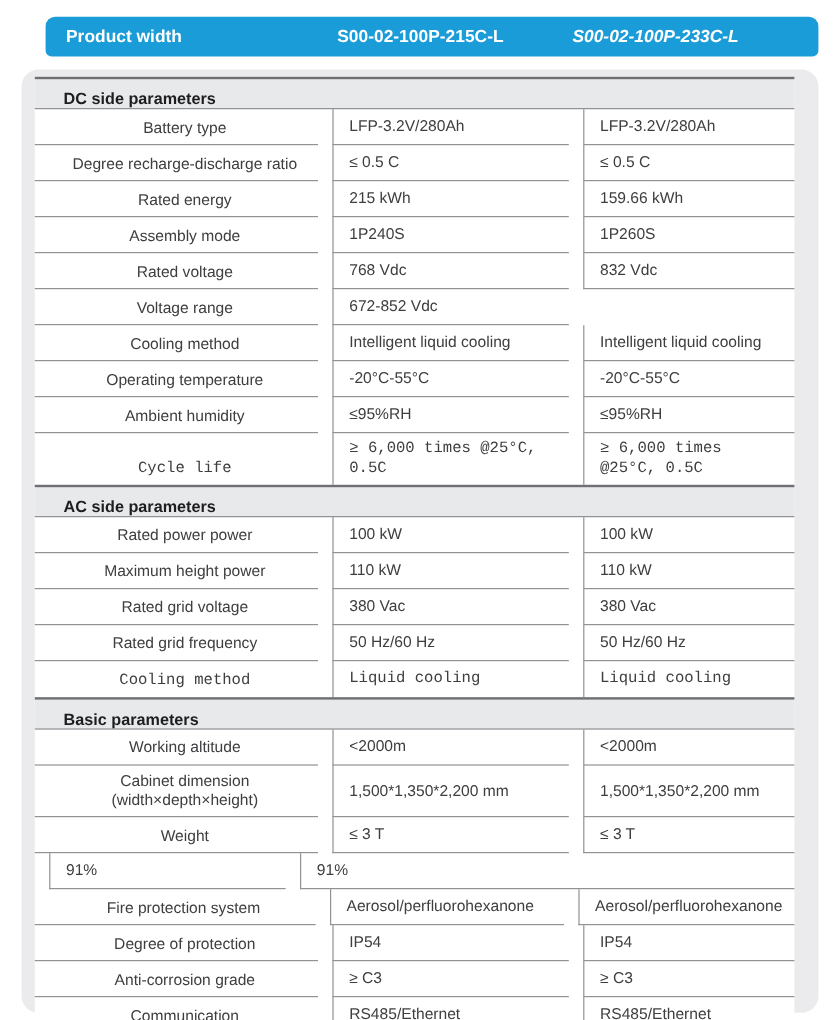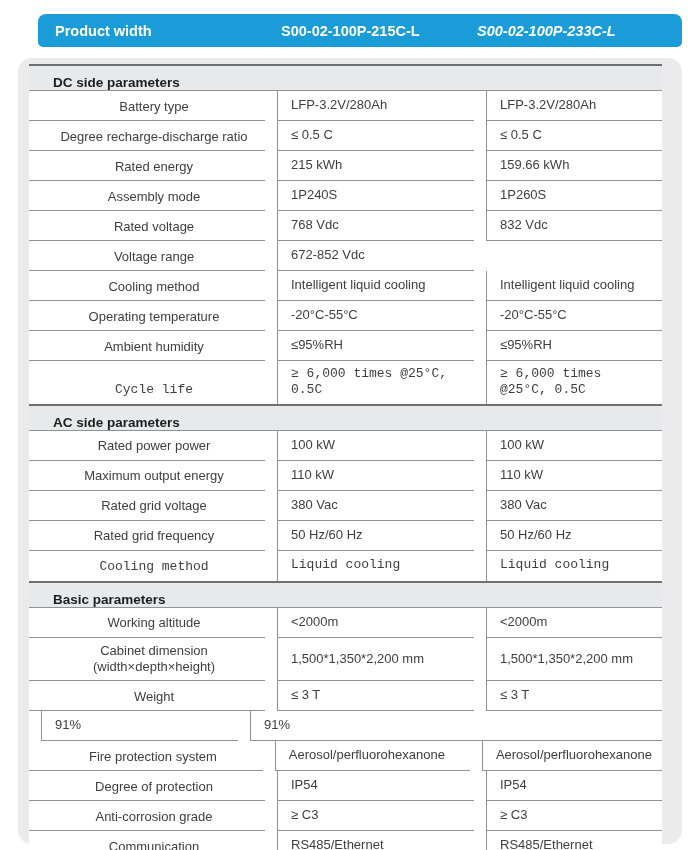--- a/index.html
+++ b/index.html
@@ -163,21 +163,21 @@
         </div>
         <div class="t-row">
           <div class="c c-label">
             <div>Rated power power</div>
           </div>
           <div class="c c-v">100 kW</div>
           <div class="c c-v c-v2">100 kW</div>
         </div>
         <div class="t-row">
           <div class="c c-label">
-            <div>Maximum output energy</div>
+            <div>Maximum height power</div>
           </div>
           <div class="c c-v">110 kW</div>
           <div class="c c-v c-v2">110 kW</div>
         </div>
         <div class="t-row">
           <div class="c c-label">
             <div>Rated grid voltage</div>
           </div>
           <div class="c c-v">380 Vac</div>
           <div class="c c-v c-v2">380 Vac</div>

